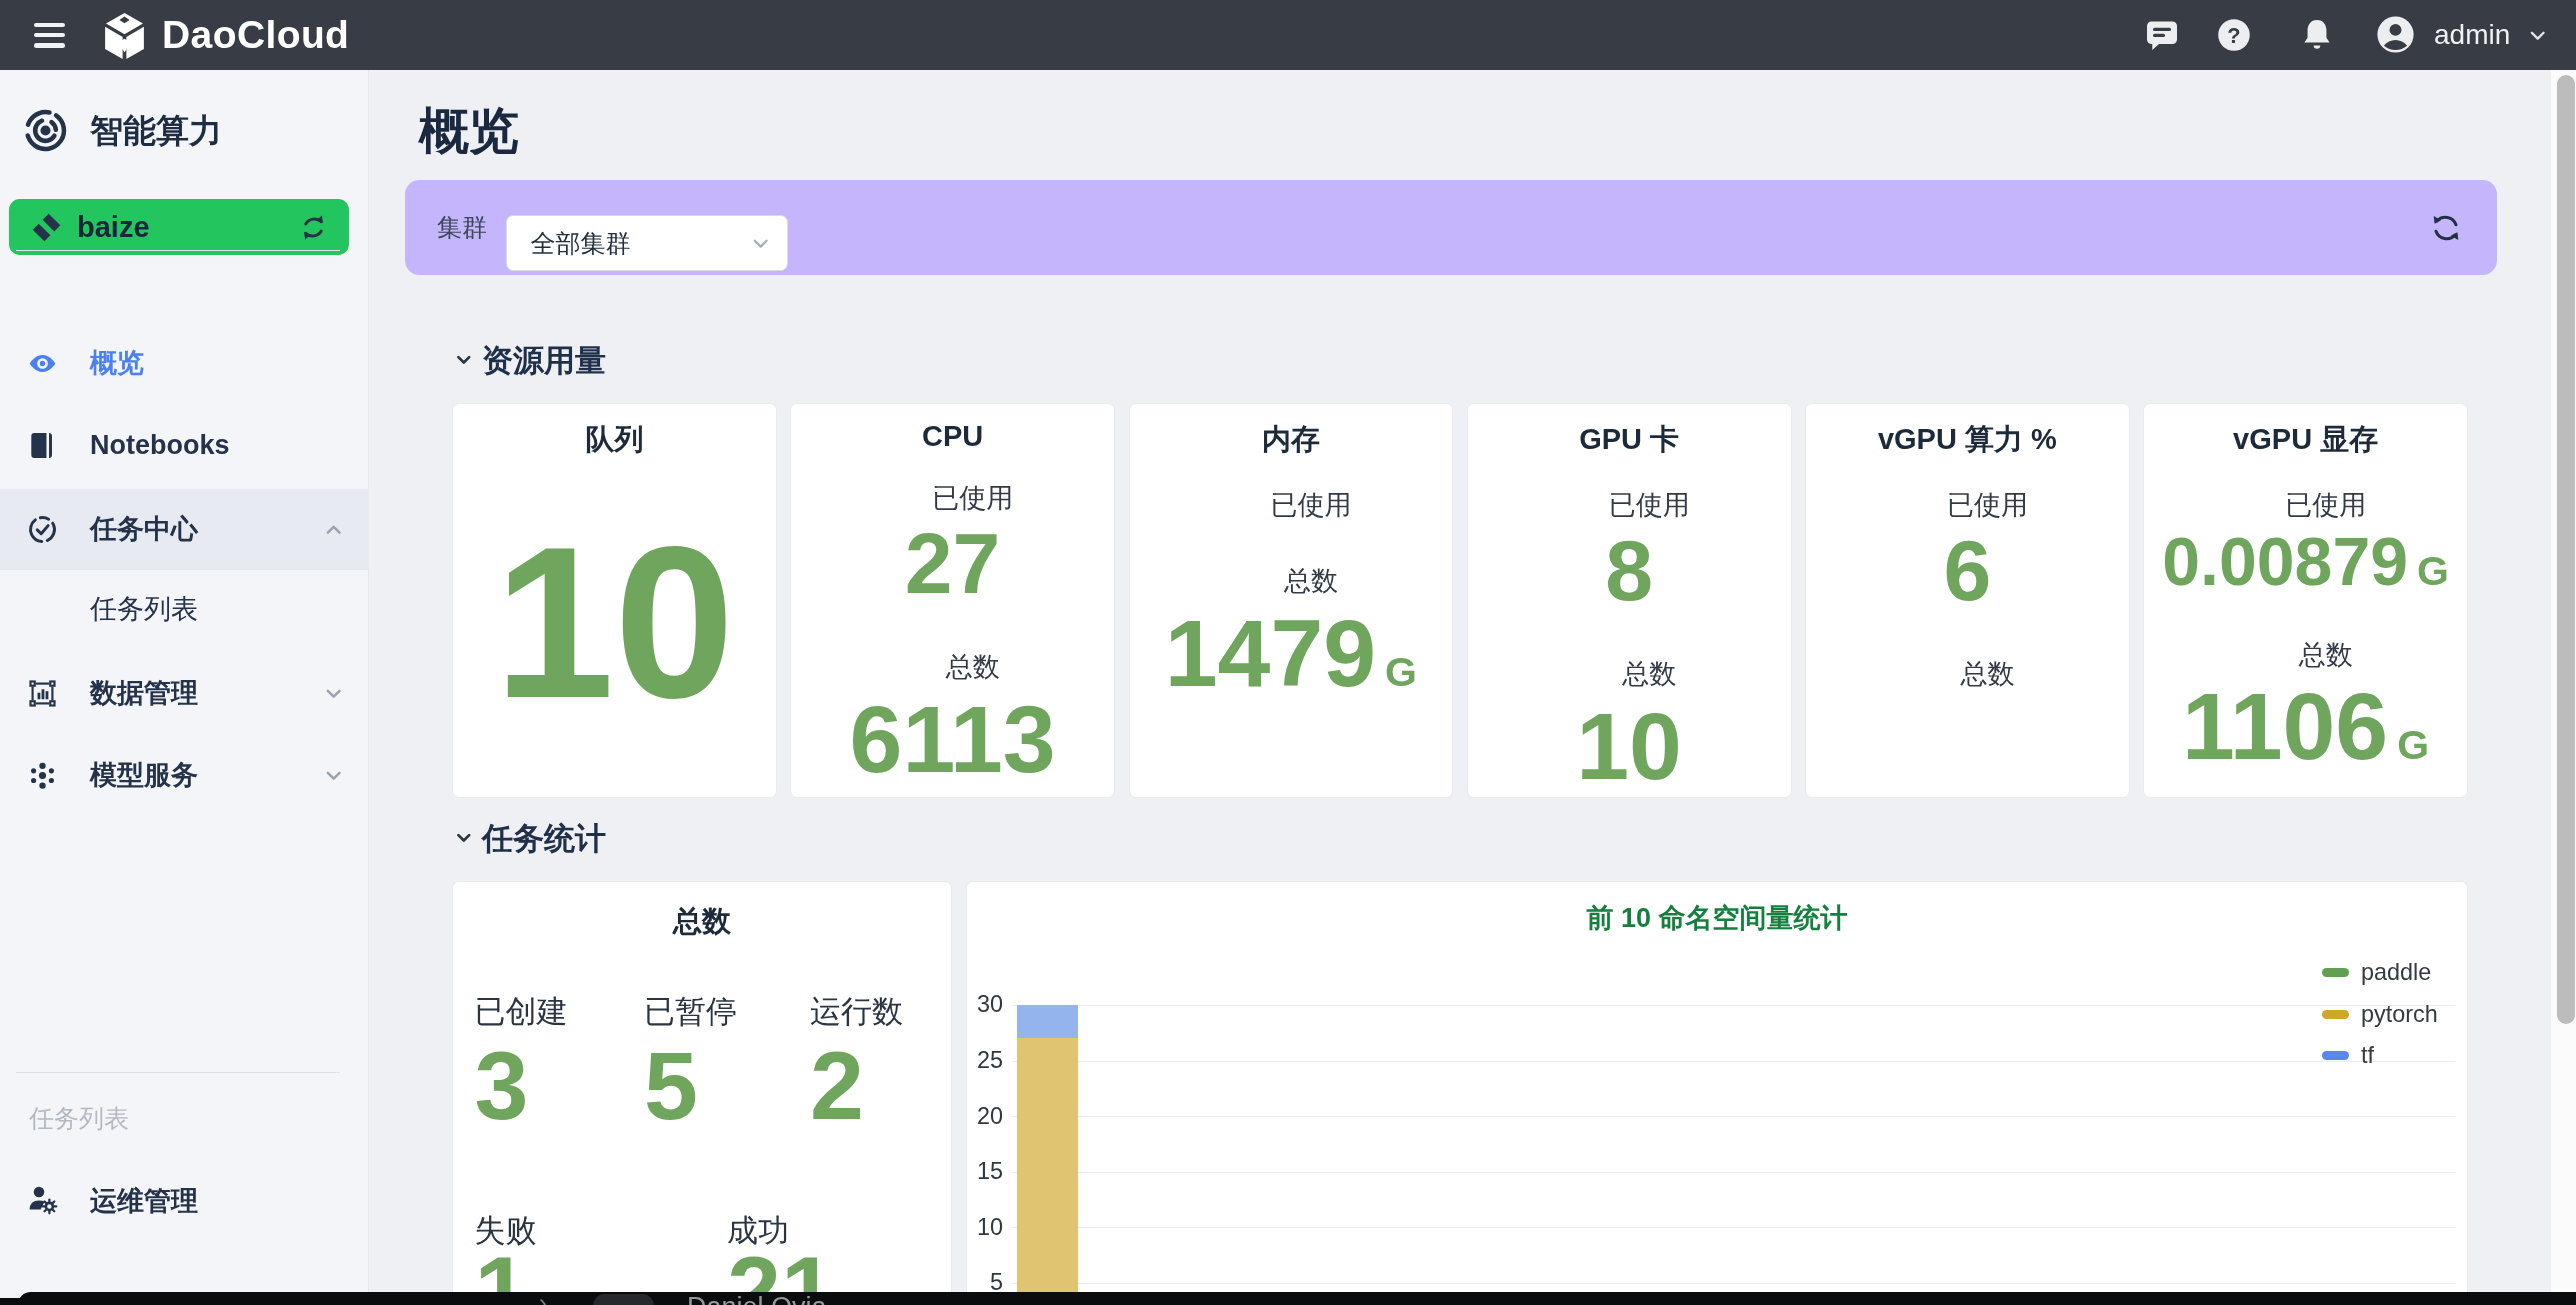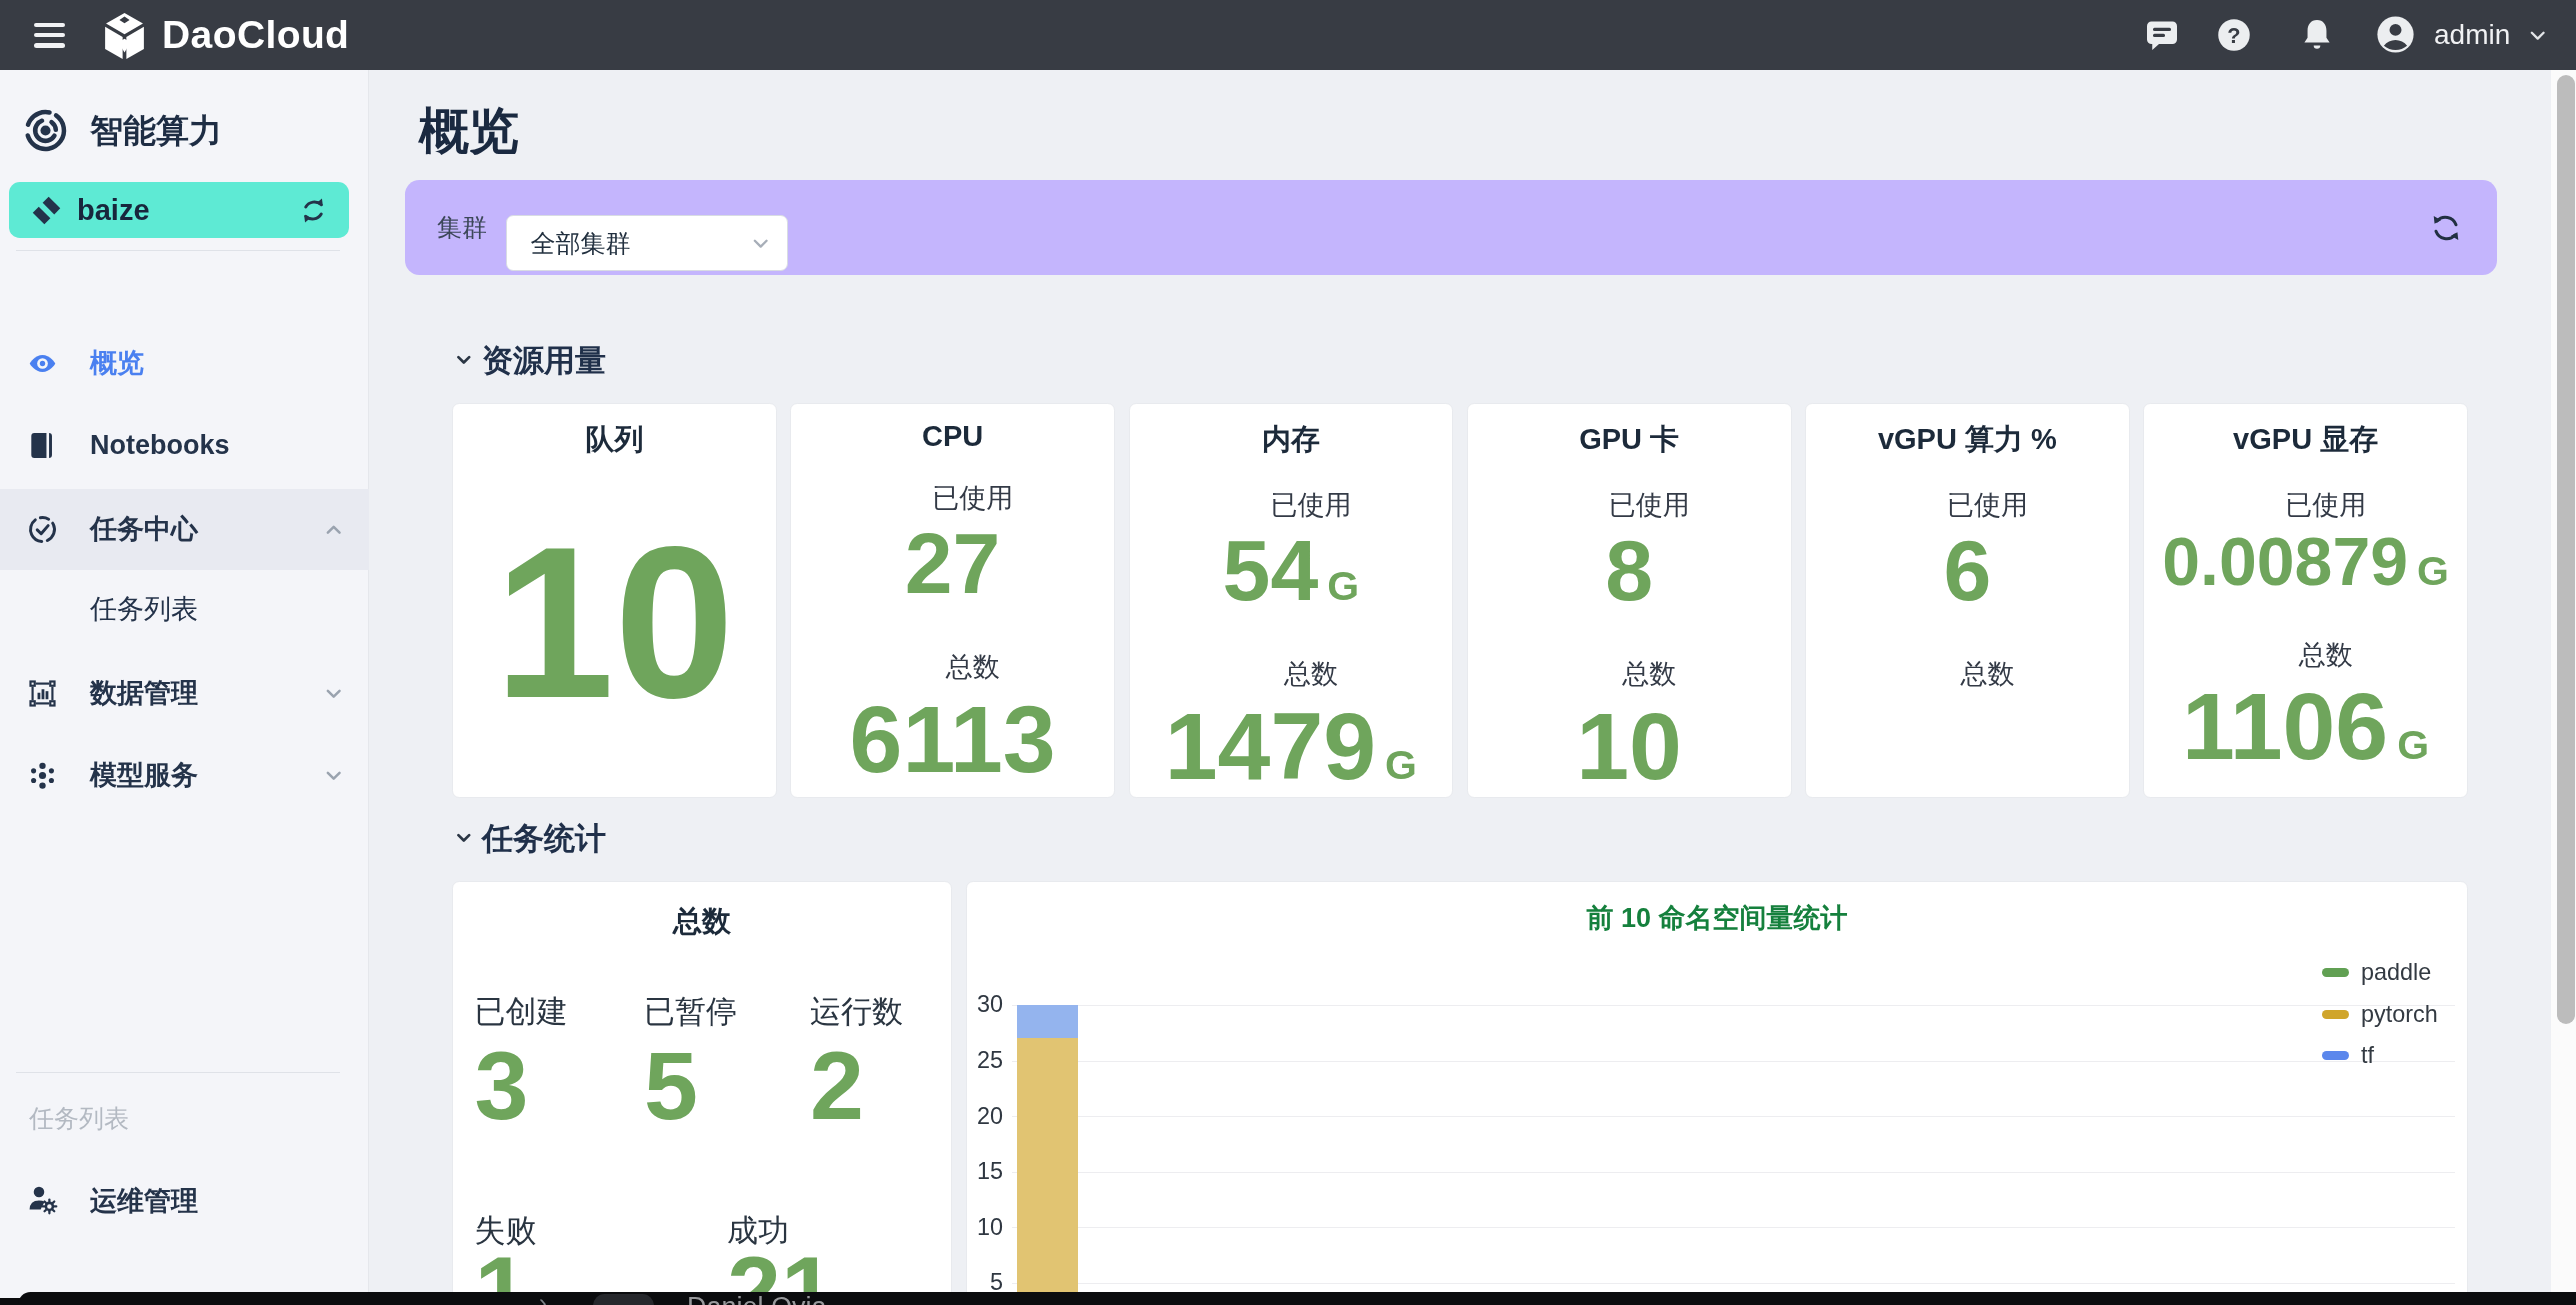--- a/index.html
+++ b/index.html
@@ -21,21 +21,21 @@
   #tb-user { position:absolute; left:2434px; top:0; height:70px; line-height:70px; color:#f0f1f3; font-size:28px; cursor:pointer; }
   #tb-caret { position:absolute; left:2526px; top:24px; width:23.4px; height:23.4px; color:#e3e5e8; cursor:pointer; }
   #tb-caret svg { width:100%; height:100%; }
 
   
   #sidebar { position:absolute; top:70px; left:0; width:369px; height:1235px; background:#f4f5f9; border-right:0.9px solid #e5e7ec; z-index:20; }
   #sb-module { position:absolute; top:36px; left:0; width:100%; height:54px; }
   #sb-module .mod-icon { position:absolute; left:22.5px; top:1.8px; width:45px; height:45px; color:#24334a; }
   #sb-module .mod-icon svg{ width:100%; height:100%; }
   #sb-module .mod-label { position:absolute; left:90px; top:0; line-height:50px; font-size:33px; font-weight:700; color:#1e2d44; }
-  #workspace-chip { position:absolute; top:112px; left:9px; width:340px; height:56px; background:#5eead4; border-radius:10.8px; cursor:pointer; }
+  #workspace-chip { position:absolute; top:129px; left:9px; width:340px; height:56px; background:#22c55e; border-radius:10.8px; cursor:pointer; }
   #workspace-chip .ws-icon { position:absolute; left:21.6px; top:12.6px; width:31px; height:31px; color:#24334a; }
   #workspace-chip .ws-icon svg{ width:100%; height:100%; }
   #workspace-chip .ws-name { position:absolute; left:68px; top:0; line-height:56px; font-size:29px; font-weight:700; color:#18263c; }
   #workspace-chip .ws-swap { position:absolute; right:20px; top:12.6px; width:31px; height:31px; color:#24334a; cursor:pointer; }
   #workspace-chip .ws-swap svg{ width:100%; height:100%; }
   .sb-divider { position:absolute; left:16px; width:324px; height:0.9px; background:#dfe2e8; }
   #sb-div1 { top:180px; } #sb-div2 { top:1002px; }
 
   .menu-item { position:absolute; left:0; width:369px; cursor:pointer; }
   .menu-item.hl { background:#e8eaf1; }
@@ -332,21 +332,20 @@
         <div class="res-card">
           <div class="rc-title">CPU</div>
           <div class="rc-label">已使用</div>
           <div class="rc-value used">27</div>
           <div class="rc-label total">总数</div>
           <div class="rc-value total">6113</div>
         </div>
         <div class="res-card">
           <div class="rc-title">内存</div>
           <div class="rc-label">已使用</div>
-          <div class="rc-value used">54<span class="rc-unit">G</span></div>
           <div class="rc-label total">总数</div>
           <div class="rc-value total">1479<span class="rc-unit">G</span></div>
         </div>
         <div class="res-card">
           <div class="rc-title">GPU 卡</div>
           <div class="rc-label">已使用</div>
           <div class="rc-value used">8</div>
           <div class="rc-label total">总数</div>
           <div class="rc-value total">10</div>
         </div>

